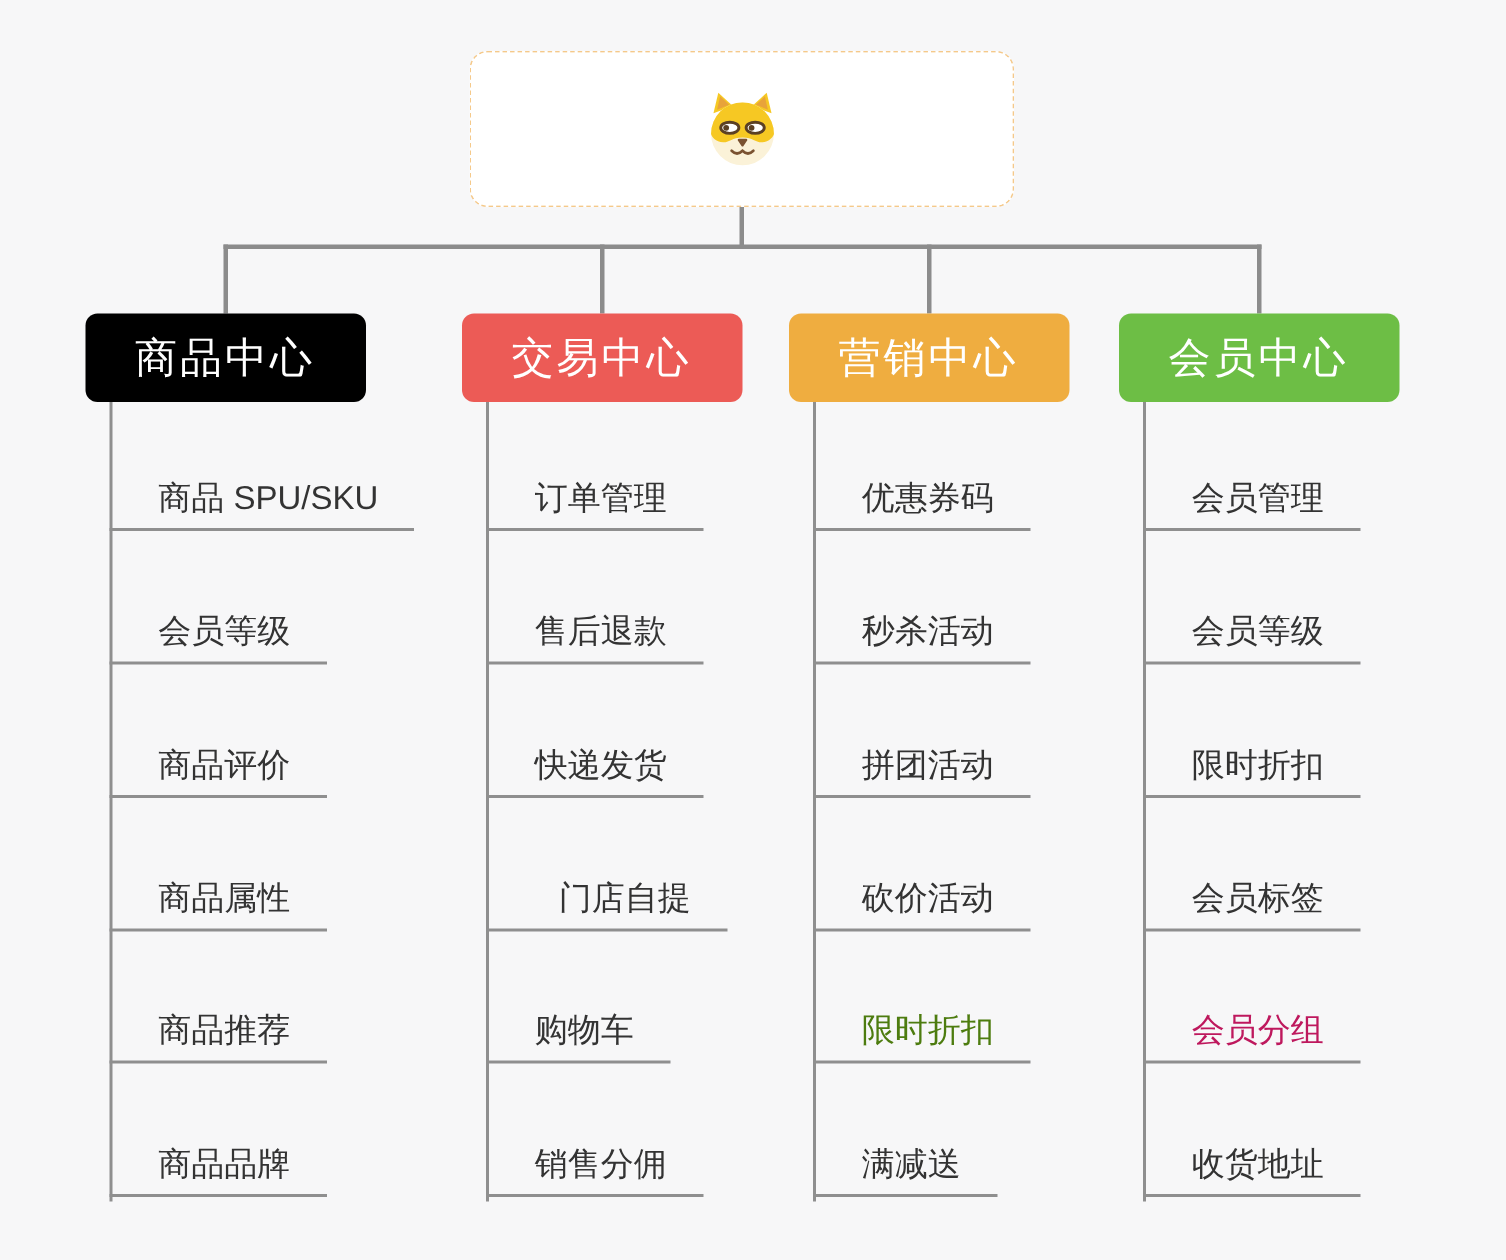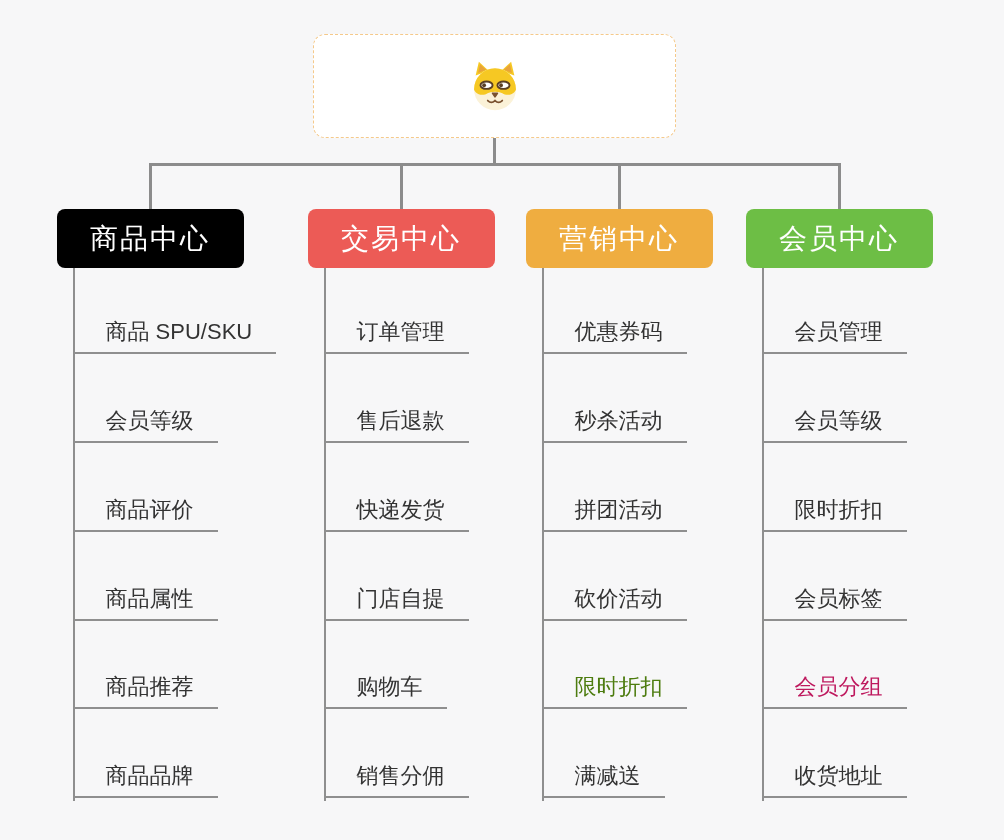--- a/index.html
+++ b/index.html
@@ -111,21 +111,21 @@
       <div class="leaf" style="left: 323.5px; top: 319px; border-bottom-color: rgb(143, 143, 143);">
     <span class="leaf-label" style="color: rgb(51, 51, 51);">订单管理</span>
   </div>
       <div class="leaf" style="left: 323.5px; top: 408px; border-bottom-color: rgb(143, 143, 143);">
     <span class="leaf-label" style="color: rgb(51, 51, 51);">售后退款</span>
   </div>
       <div class="leaf" style="left: 323.5px; top: 497px; border-bottom-color: rgb(143, 143, 143);">
     <span class="leaf-label" style="color: rgb(51, 51, 51);">快递发货</span>
   </div>
       <div class="leaf" style="left: 323.5px; top: 586px; border-bottom-color: rgb(143, 143, 143);">
-    <span class="leaf-label" style="color: rgb(51, 51, 51);">门店自提</span>
+    <span class="leaf-label" style="color: rgb(51, 51, 51); margin-left: 16px;">门店自提</span>
   </div>
       <div class="leaf" style="left: 323.5px; top: 674px; border-bottom-color: rgb(143, 143, 143);">
     <span class="leaf-label" style="color: rgb(51, 51, 51);">购物车</span>
   </div>
       <div class="leaf" style="left: 323.5px; top: 763px; border-bottom-color: rgb(143, 143, 143);">
     <span class="leaf-label" style="color: rgb(51, 51, 51);">销售分佣</span>
   </div>
       <div class="branch-header" style="left: 525.5px; top: 209px; background: rgb(239, 173, 64);">营销中心</div>
       <div class="branch-trunk" style="left: 541.5px; top: 268px; height: 533px; background: rgb(143, 143, 143);"></div>
       <div class="leaf" style="left: 541.5px; top: 319px; border-bottom-color: rgb(143, 143, 143);">

